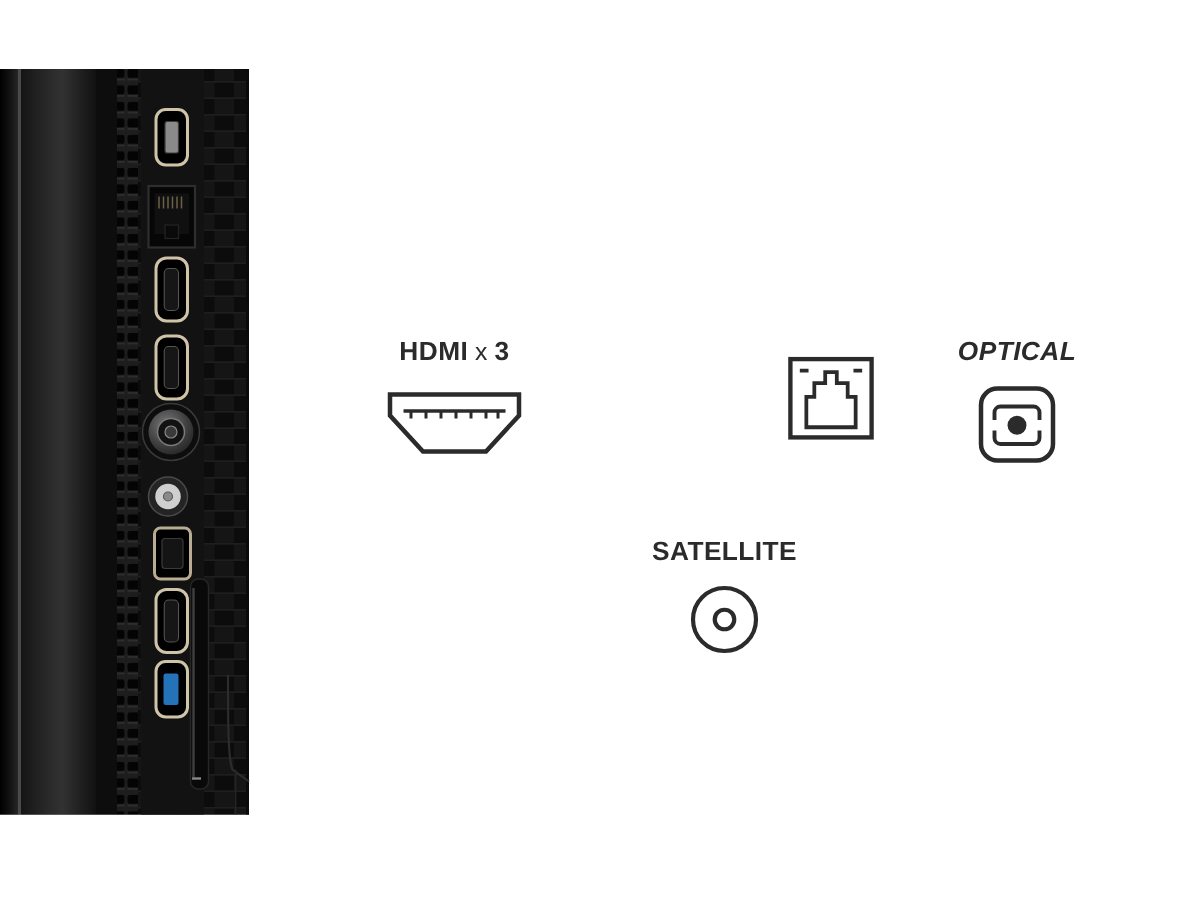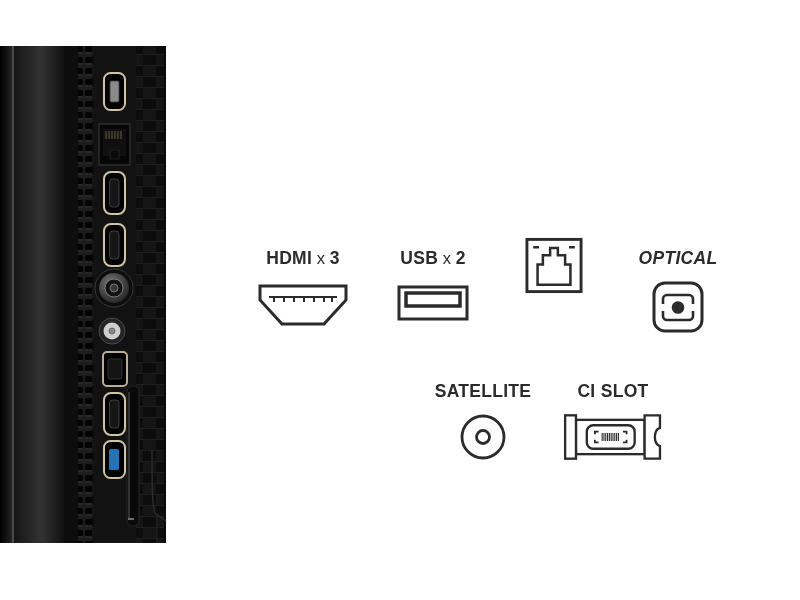--- a/index.html
+++ b/index.html
@@ -3,21 +3,21 @@
 <meta charset="utf-8">
 <style>
   html,body{margin:0;padding:0;background:#fff;}
   #stage{
     position:relative;width:800px;height:600px;overflow:hidden;background:#ffffff;
     font-family:"Liberation Sans",sans-serif;
   }
   .connector{position:absolute;text-align:center;}
   .clabel{
     font-weight:700;font-size:17.5px;line-height:20px;color:#2b2b2b;
-    letter-spacing:.3px;white-space:nowrap;margin-top:24px;
+    letter-spacing:.3px;white-space:nowrap;
   }
   .clabel .times{font-weight:400;font-size:16.5px;margin:0 4.5px;}
   .cicon{display:block;margin:0 auto;}
   svg{shape-rendering:geometricPrecision;}
 </style>
 </head>
 <body>
 
 <div id="stage">
 
@@ -118,27 +118,20 @@
 
   <div class="connector" style="left:243px;top:224px;width:120px;">
     <div class="clabel"><span>HDMI</span><span class="times">x</span><span>3</span></div>
     <svg class="cicon" style="margin-top:16px" width="90" height="42" viewBox="0 0 90 42">
       <path d="M2 2 H88 V16 L66 40 H24 L2 16 Z" fill="none" stroke="#2b2b2b" stroke-width="3" stroke-linejoin="miter"></path>
       <path d="M11 13 H79" stroke="#2b2b2b" stroke-width="2.2"></path>
       <path d="M16 13 V18 M26 13 V18 M36 13 V18 M46 13 V18 M56 13 V18 M66 13 V18 M74 13 V18" stroke="#2b2b2b" stroke-width="2"></path>
     </svg>
   </div>
 
-  <div class="connector" style="left:373px;top:224px;width:120px;">
-    <div class="clabel"><span>USB</span><span class="times">x</span><span>2</span></div>
-    <svg class="cicon" style="margin-top:17px" width="72" height="36" viewBox="0 0 72 36">
-      <rect x="2" y="2" width="68" height="32" fill="none" stroke="#2b2b2b" stroke-width="3"></rect>
-      <rect x="9" y="8" width="54" height="13" fill="none" stroke="#2b2b2b" stroke-width="3.5"></rect>
-    </svg>
-  </div>
 
   <div class="connector" style="left:494px;top:224px;width:120px;">
     <svg class="cicon" style="margin-top:13px" width="58" height="57" viewBox="0 0 60 58">
       <rect x="2" y="2" width="56" height="54" fill="none" stroke="#2b2b2b" stroke-width="3"></rect>
       <path d="M13 49 V28 H18.5 V18.5 H26 V11 H34 V18.5 H41.5 V28 H47 V49 Z" fill="none" stroke="#2b2b2b" stroke-width="2.6" stroke-linejoin="miter"></path>
       <path d="M8.5 10 H14.5 M45.5 10 H51.5" stroke="#2b2b2b" stroke-width="2.6"></path>
     </svg>
   </div>
 
   <div class="connector" style="left:618px;top:224px;width:120px;font-style:italic;">
@@ -154,25 +147,14 @@
 
 
   <div class="connector" style="left:423px;top:357px;width:120px;">
     <div class="clabel"><span>SATELLITE</span></div>
     <svg class="cicon" style="margin-top:12px" width="48" height="48" viewBox="0 0 48 48">
       <circle cx="24" cy="24" r="21" fill="none" stroke="#2b2b2b" stroke-width="2.8"></circle>
       <circle cx="24" cy="24" r="6.5" fill="none" stroke="#2b2b2b" stroke-width="2.8"></circle>
     </svg>
   </div>
 
-  <div class="connector" style="left:553px;top:357px;width:120px;">
-    <div class="clabel"><span>CI SLOT</span></div>
-    <svg class="cicon" style="margin-top:8px" width="106" height="56" viewBox="0 0 112 62">
-      <rect x="15" y="12" width="76" height="38" fill="none" stroke="#2b2b2b" stroke-width="2.6"></rect>
-      <rect x="3" y="7" width="12" height="48" fill="#ffffff" stroke="#2b2b2b" stroke-width="2.6"></rect>
-      <path d="M91 7 H108 V21 C100.5 23.5 100.5 38.5 108 41 V55 H91 Z" fill="#ffffff" stroke="#2b2b2b" stroke-width="2.6"></path>
-      <rect x="27" y="18" width="53" height="26" rx="7" fill="none" stroke="#2b2b2b" stroke-width="2.6"></rect>
-      <path d="M36 28 V25 H40 M67 25 H71 V28 M36 34 V37 H40 M67 37 H71 V34" fill="none" stroke="#2b2b2b" stroke-width="2"></path>
-      <path d="M44 26.5 V35.5 M46 26.5 V35.5 M48 26.5 V35.5 M50 26.5 V35.5 M52 26.5 V35.5 M54 26.5 V35.5 M56 26.5 V35.5 M58 26.5 V35.5 M60 26.5 V35.5 M62 26.5 V35.5" stroke="#2b2b2b" stroke-width="1.2"></path>
-    </svg>
-  </div>
 
 </div>
 
 </body></html>

